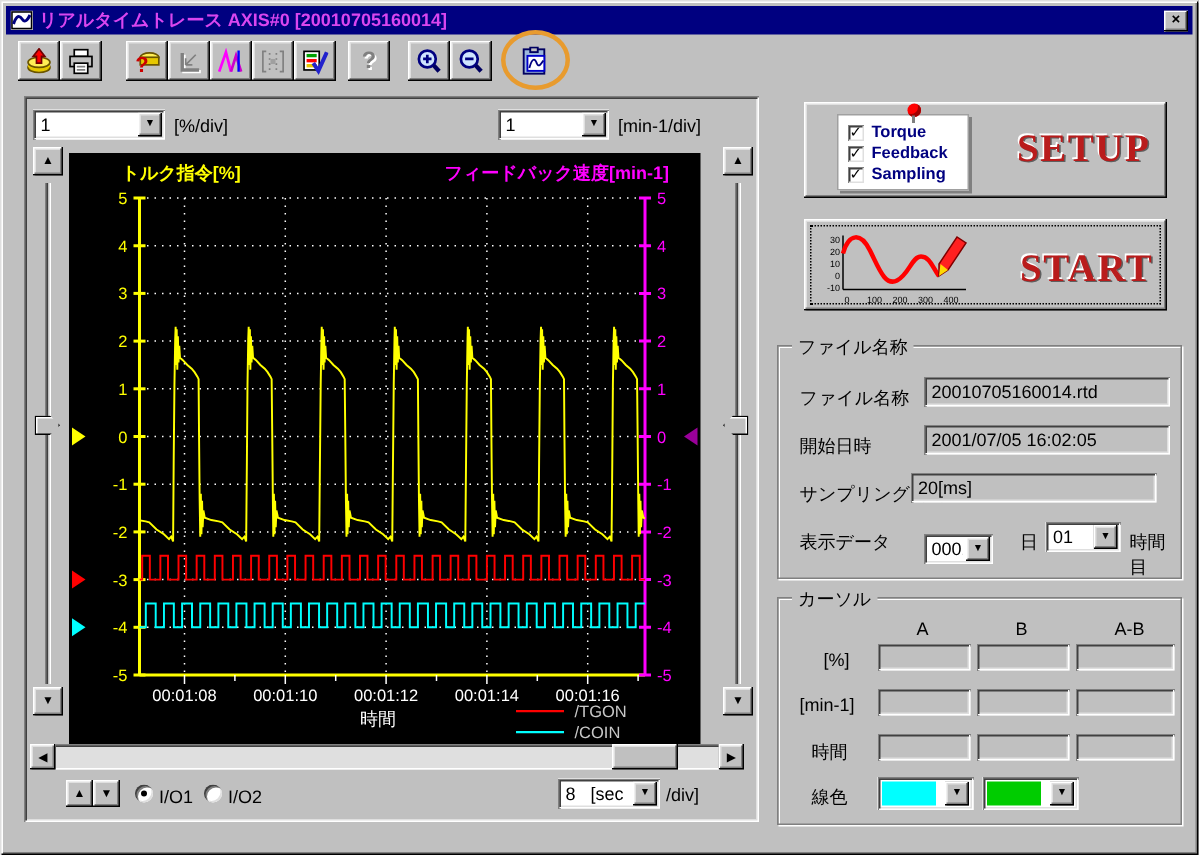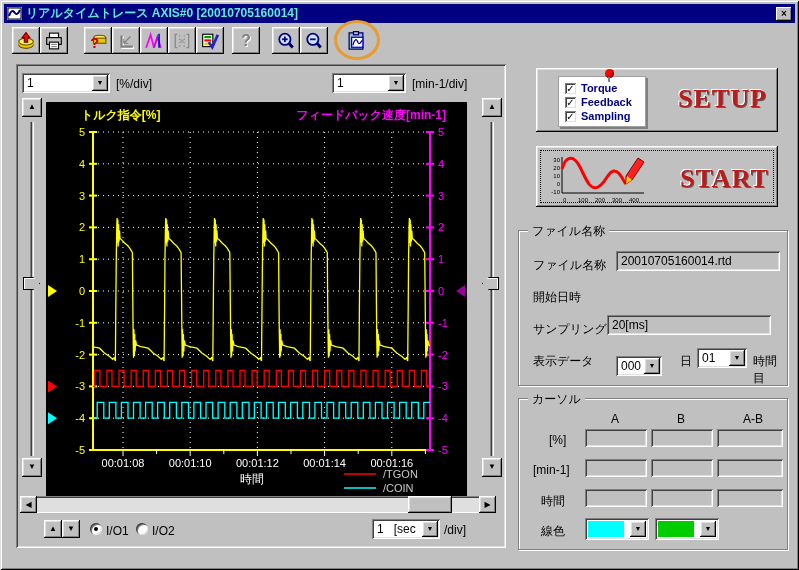--- a/index.html
+++ b/index.html
@@ -3,21 +3,21 @@
 <meta charset="utf-8">
 <style>
   html,body{margin:0;padding:0;background:#808080;}
   *{box-sizing:border-box;}
   body{font-family:"Liberation Sans","DejaVu Sans",sans-serif;}
   .window{position:relative;width:799px;height:570px;background:#c0c0c0;
     box-shadow:inset 1px 1px 0 #dfdfdf, inset -1px -1px 0 #000,
                inset 2px 2px 0 #fff, inset -2px -2px 0 #808080;}
   .titlebar{position:absolute;left:4px;top:4px;width:791px;height:19px;background:#000080;
     display:flex;align-items:center;padding:0 3px;}
-  .titlebar .title{color:#5eead4;font-size:12px;font-weight:bold;margin-left:4px;white-space:nowrap;}
+  .titlebar .title{color:#d946ef;font-size:12px;font-weight:bold;margin-left:4px;white-space:nowrap;}
   .closebtn{margin-left:auto;width:16px;height:14px;background:#c0c0c0;
     box-shadow:inset -1px -1px 0 #000, inset 1px 1px 0 #fff, inset -2px -2px 0 #808080;
     font-size:10px;font-weight:bold;line-height:13px;text-align:center;color:#000;}
   .btn3d{background:#c0c0c0;
     box-shadow:inset -1px -1px 0 #000, inset 1px 1px 0 #fff, inset -2px -2px 0 #808080, inset 2px 2px 0 #dfdfdf;}
   .toolbar{position:absolute;left:4px;top:25px;width:791px;height:32px;}
   .tbtn{position:absolute;top:2px;width:28px;height:27px;display:flex;align-items:center;justify-content:center;}
   .sunken{box-shadow:inset 1px 1px 0 #808080, inset -1px -1px 0 #fff, inset 2px 2px 0 #404040, inset -2px -2px 0 #dfdfdf;}
   .panel{position:absolute;left:16px;top:64px;width:490px;height:484px;background:#c0c0c0;
     box-shadow:inset 1px 1px 0 #808080, inset -1px -1px 0 #fff, inset 2px 2px 0 #404040, inset -2px -2px 0 #dfdfdf;}
@@ -292,21 +292,21 @@
       <div class="hthumb btn3d" style="left:388px"></div>
     </div>
 
     <div class="sbtn btn3d" style="left:28px;top:456px;width:18px;height:18px">▲</div>
     <div class="sbtn btn3d" style="left:46px;top:456px;width:18px;height:18px">▼</div>
     <span class="radio checked" style="left:74px;top:459px"></span>
     <span class="lbl" style="left:90px;top:460px">I/O1</span>
     <span class="radio" style="left:120px;top:459px"></span>
     <span class="lbl" style="left:136px;top:460px">I/O2</span>
     <div class="combo" style="left:356px;top:455px;width:68px;height:20px">
-      <span class="val">1   [sec</span>
+      <span class="val">8   [sec</span>
       <span class="dd btn3d">▼</span>
     </div>
     <span class="lbl" style="left:428px;top:459px">/div]</span>
   </div>
 
   <div class="bigbtn btn3d" style="left:536px;top:68px;width:242px;height:64px">
     <div class="note" style="left:22px;top:8px;width:88px">
       <span class="pin"></span>
       <div class="noterow">
           <span class="cb">✓</span>
@@ -345,20 +345,21 @@
       </g>
     </svg>
     <span class="emboss" style="position:absolute;left:144px;top:18px">START</span>
   </div>
 
   <div class="group" style="left:518px;top:230px;width:270px;height:156px">
     <span class="gtitle">ファイル名称</span>
     <span class="hdrlabel" style="left:14px;top:26px">ファイル名称</span>
     <div class="field" style="left:97px;top:20px;width:164px;height:20px">20010705160014.rtd</div>
     <span class="hdrlabel" style="left:14px;top:58px">開始日時</span>
+    <div class="field" style="left:97px;top:52px;width:164px;height:20px">2001/07/05 16:02:05</div>
     <span class="hdrlabel" style="left:14px;top:90px">サンプリング周期</span>
     <div class="field" style="left:88px;top:84px;width:164px;height:20px">20[ms]</div>
     <span class="hdrlabel" style="left:14px;top:122px">表示データ</span>
     <div class="combo" style="left:97px;top:125px;width:46px;height:20px">
       <span class="val">0001</span>
       <span class="dd btn3d">▼</span>
     </div>
     <span class="hdrlabel" style="left:161px;top:122px">日</span>
     <div class="combo" style="left:178px;top:117px;width:50px;height:20px">
       <span class="val">01</span>

